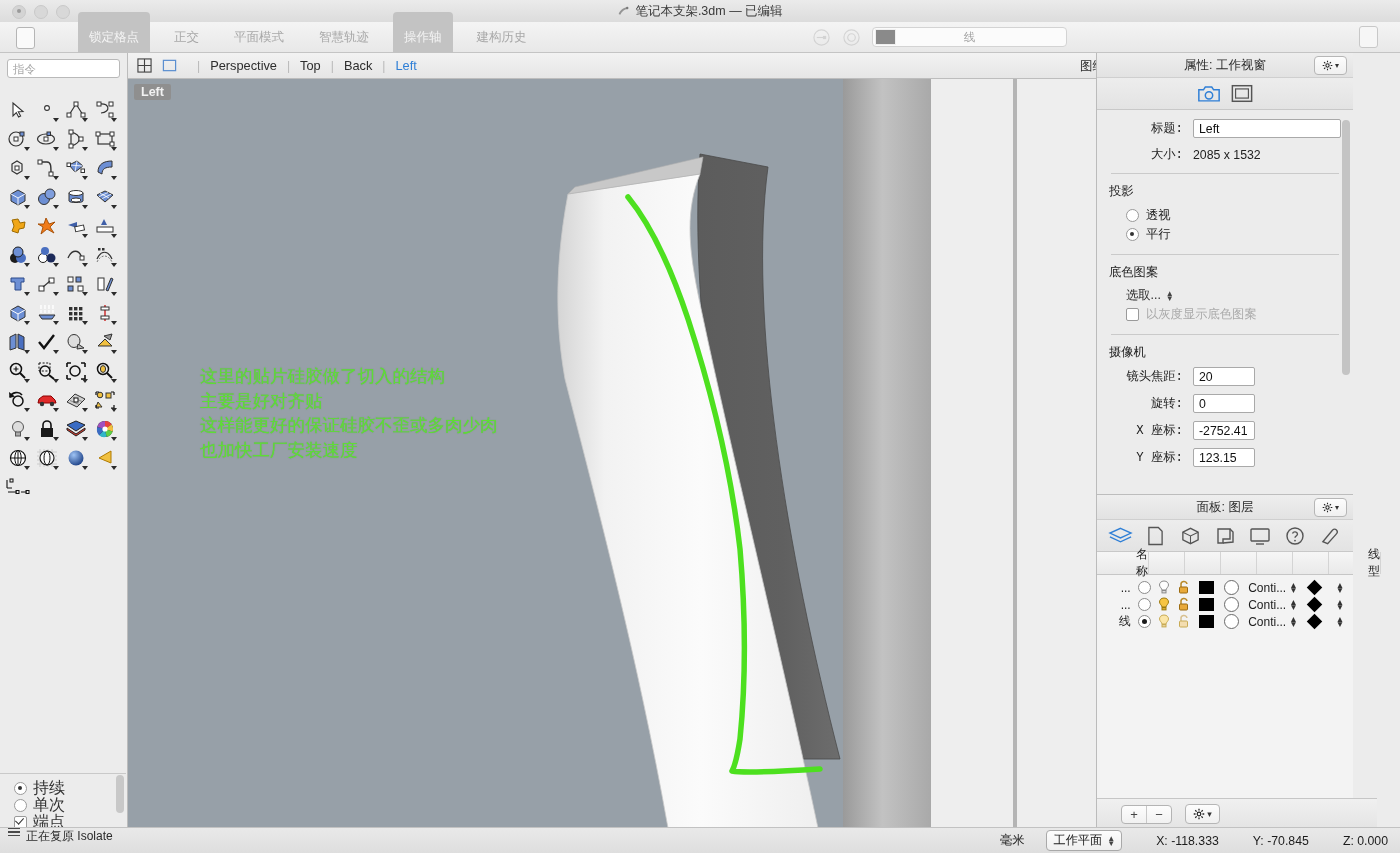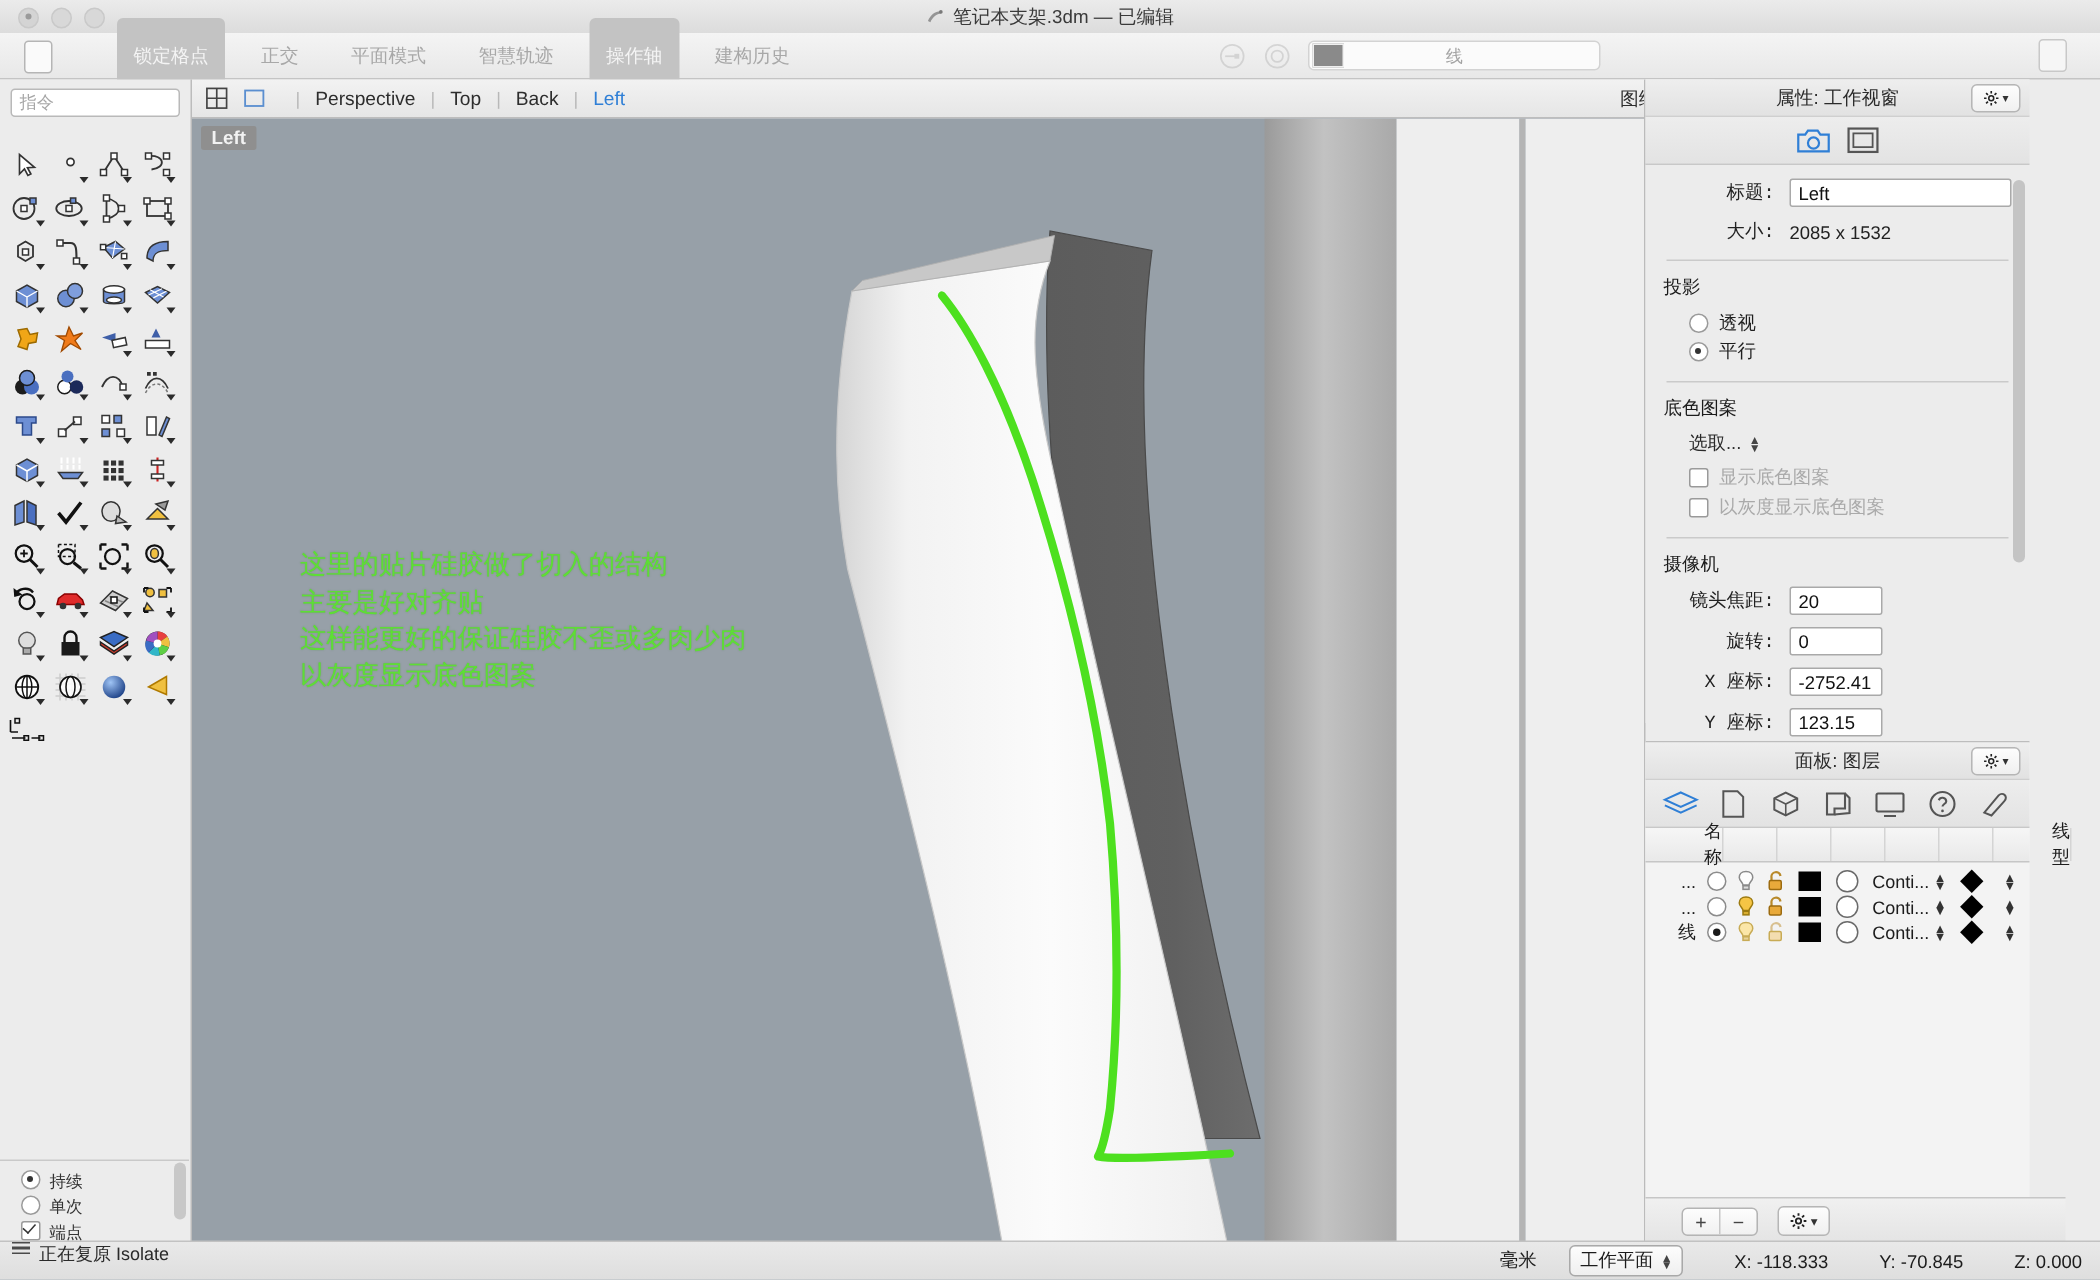--- a/index.html
+++ b/index.html
@@ -75,21 +75,21 @@
   .tcell svg{display:block;}
   .tcell .flyout{
     position:absolute;right:2px;bottom:2px;width:0;height:0;
     border-left:3.2px solid transparent;border-right:3.2px solid transparent;
     border-top:4.4px solid #2b2b2b;
   }
   .leftbottom{
     position:absolute;left:0;bottom:0;width:126px;height:55px;
     background:#ececec;border-top:1px solid #c9c9c9;padding:6px 0 0 14px;box-sizing:border-box;
   }
-  .optrow{display:flex;align-items:flex-start;gap:6px;height:17px;font-size:11px;color:#333;}
+  .optrow{display:flex;align-items:center;gap:6px;height:17px;font-size:16px;color:#333;}
   .radio{width:11px;height:11px;border-radius:50%;border:1px solid #9a9a9a;background:#fff;
     display:inline-block;position:relative;flex:none;}
   .radio.on::after{content:"";position:absolute;left:2.5px;top:2.5px;width:4px;height:4px;border-radius:50%;background:#333;}
   .chk{width:11px;height:11px;border:1px solid #9a9a9a;background:#fff;border-radius:2px;
     display:inline-block;position:relative;flex:none;}
   .chk.on::after{content:"";position:absolute;left:1.5px;top:-1px;width:4px;height:7px;
     border-right:1.6px solid #333;border-bottom:1.6px solid #333;transform:rotate(42deg);}
   .lscroll{position:absolute;right:2px;top:1px;width:8px;height:38px;border-radius:4px;background:#c8c8c8;}
 
   
@@ -760,21 +760,21 @@
 
       <path d="M500 118 C518 140 540 180 560 240 C586 320 604 400 612 470
                C618 540 618 600 612 660 C608 686 605 690 604 692
                C614 694 660 692 692 690" fill="none" stroke="#4de01f" stroke-width="5.5" stroke-linecap="round" stroke-linejoin="round"></path>
     </svg>
 
     <div class="vplabel">Left</div>
     <div class="annot">这里的贴片硅胶做了切入的结构
 主要是好对齐贴
 这样能更好的保证硅胶不歪或多肉少肉
-以灰度显示底色图案</div>
+也加快工厂安装速度</div>
   </div>
 
   <div class="rightpanel">
 
     <div class="panelhead">
       <span>属性: 工作视窗</span>
       <div class="gearbtn">
         <svg width="11" height="11" viewBox="0 0 16 16">
           <circle cx="8" cy="8" r="2.4" fill="none" stroke="#222" stroke-width="1.5"></circle>
           <g stroke="#222" stroke-width="1.6">
@@ -824,24 +824,20 @@
 
       <div class="psep"></div>
 
       <div class="ptitle">底色图案</div>
       <div class="popbtn">
         <span>选取...</span>
         <span class="stepper">
             <span>▲</span>
             <span>▼</span>
           </span>
-      </div>
-      <div class="chkrow" style="margin-top:4px">
-        <span class="chk"></span>
-        <span>显示底色图案</span>
       </div>
       <div class="chkrow">
         <span class="chk"></span>
         <span>以灰度显示底色图案</span>
       </div>
 
       <div class="psep"></div>
 
       <div class="ptitle">摄像机</div>
       <div class="prow">

